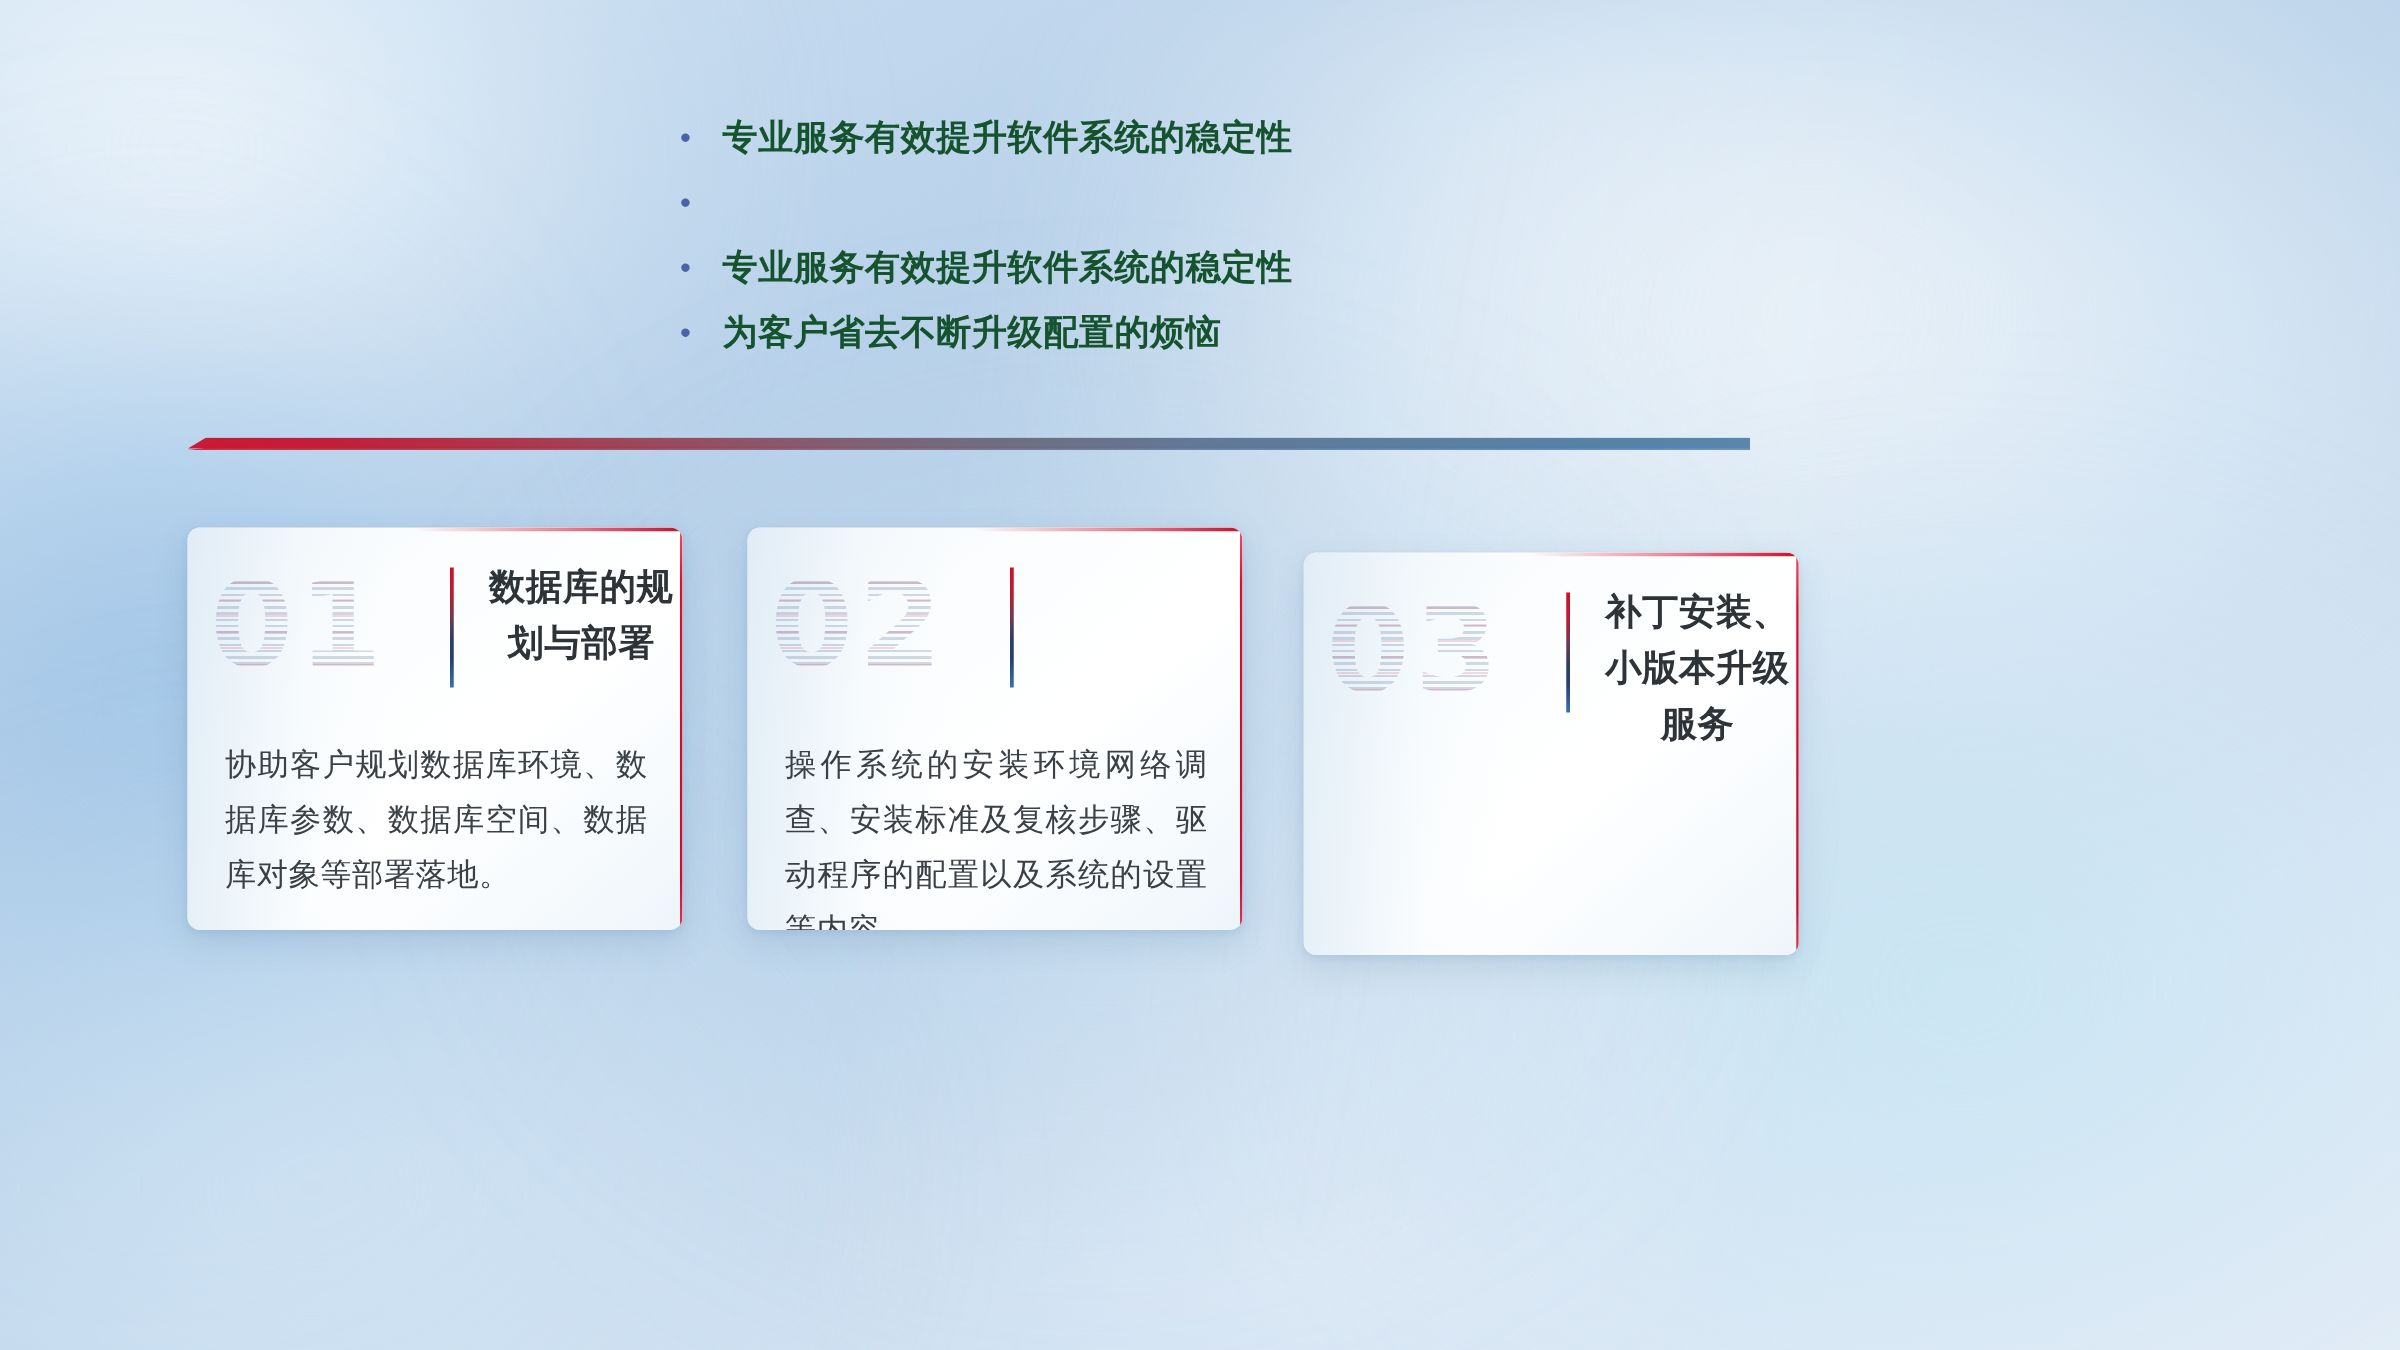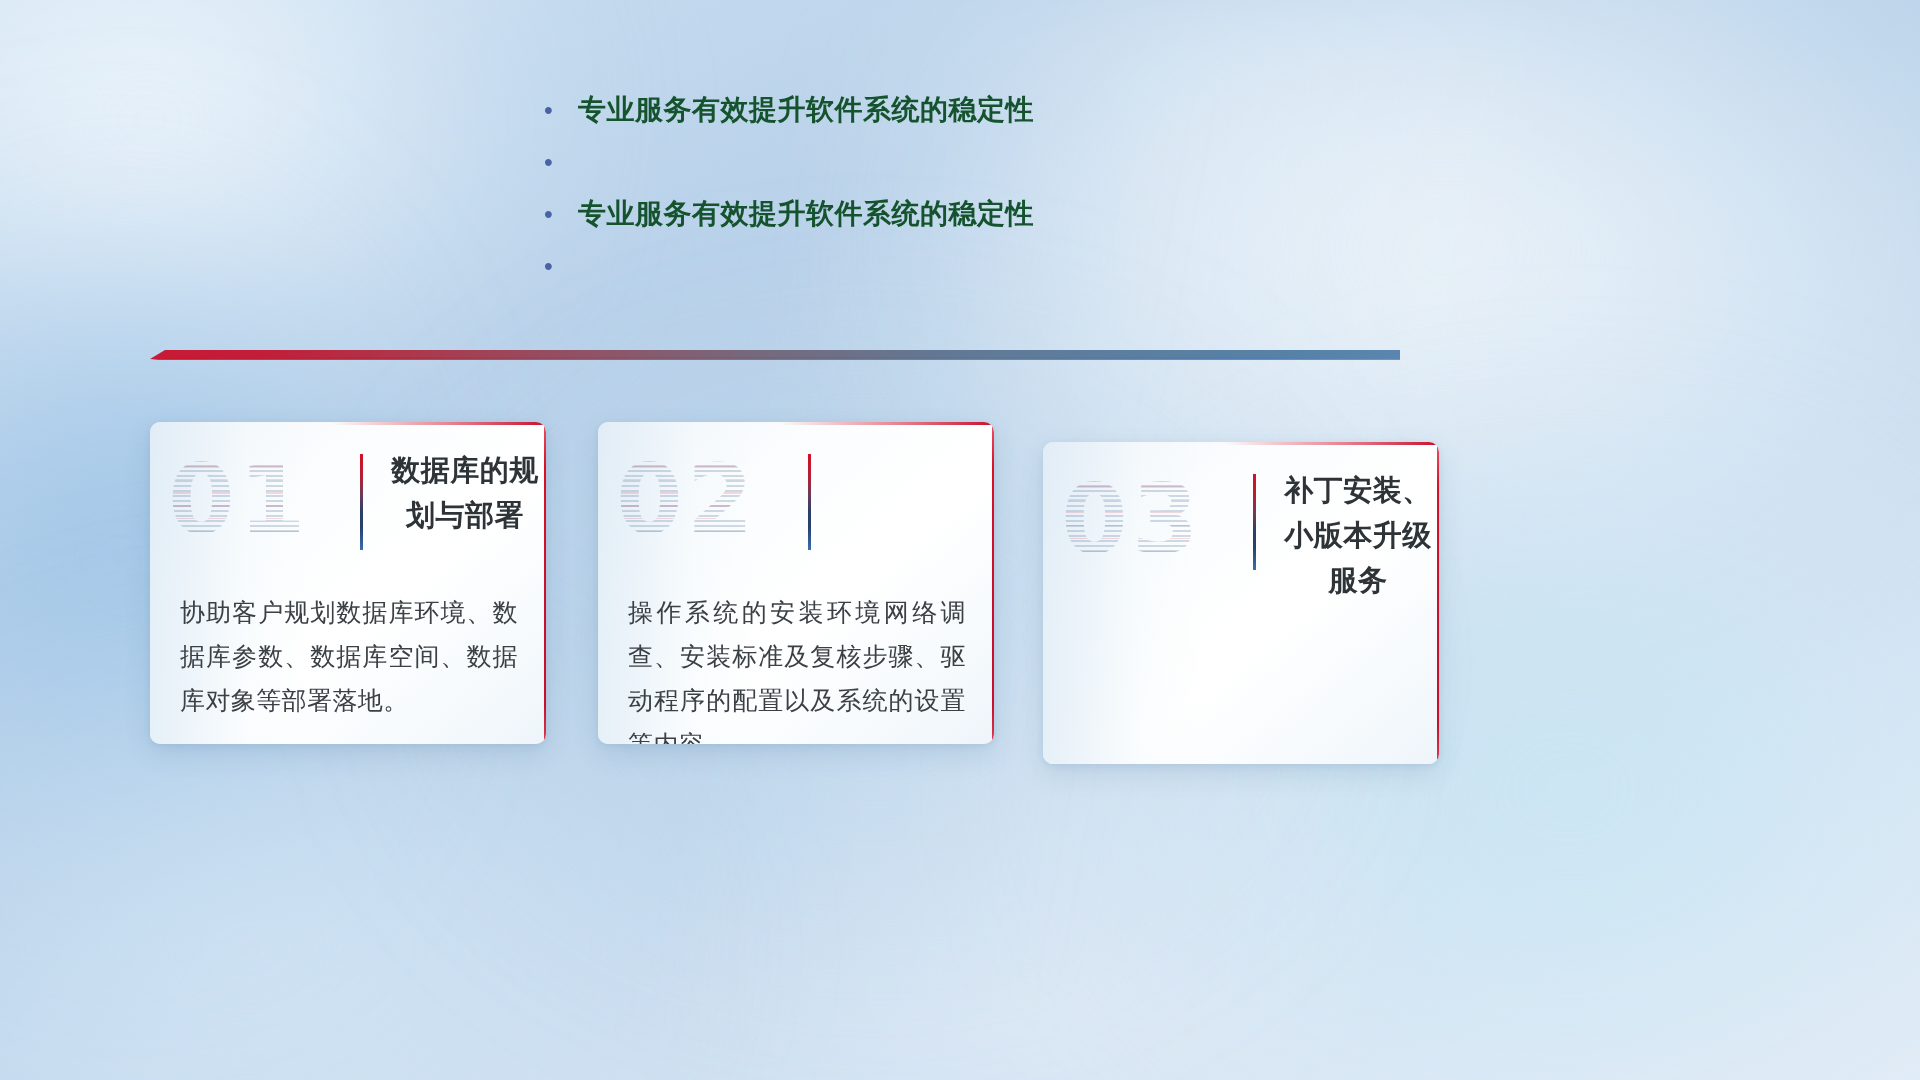--- a/index.html
+++ b/index.html
@@ -197,20 +197,21 @@
   </div>
   <div class="bullet-row">
     <span class="bullet-dot">•</span>
   </div>
   <div class="bullet-row">
     <span class="bullet-dot">•</span>
     <span class="bullet-text">专业服务有效提升软件系统的稳定性</span>
   </div>
   <div class="bullet-row">
     <span class="bullet-dot">•</span>
+    <span class="bullet-text">为客户省去不断升级配置的烦恼</span>
   </div>
 </div>
 
 <div id="divider">
   <div class="div-thick"></div>
   <div class="div-hair"></div>
 </div>
 
 <div id="cards">
 

